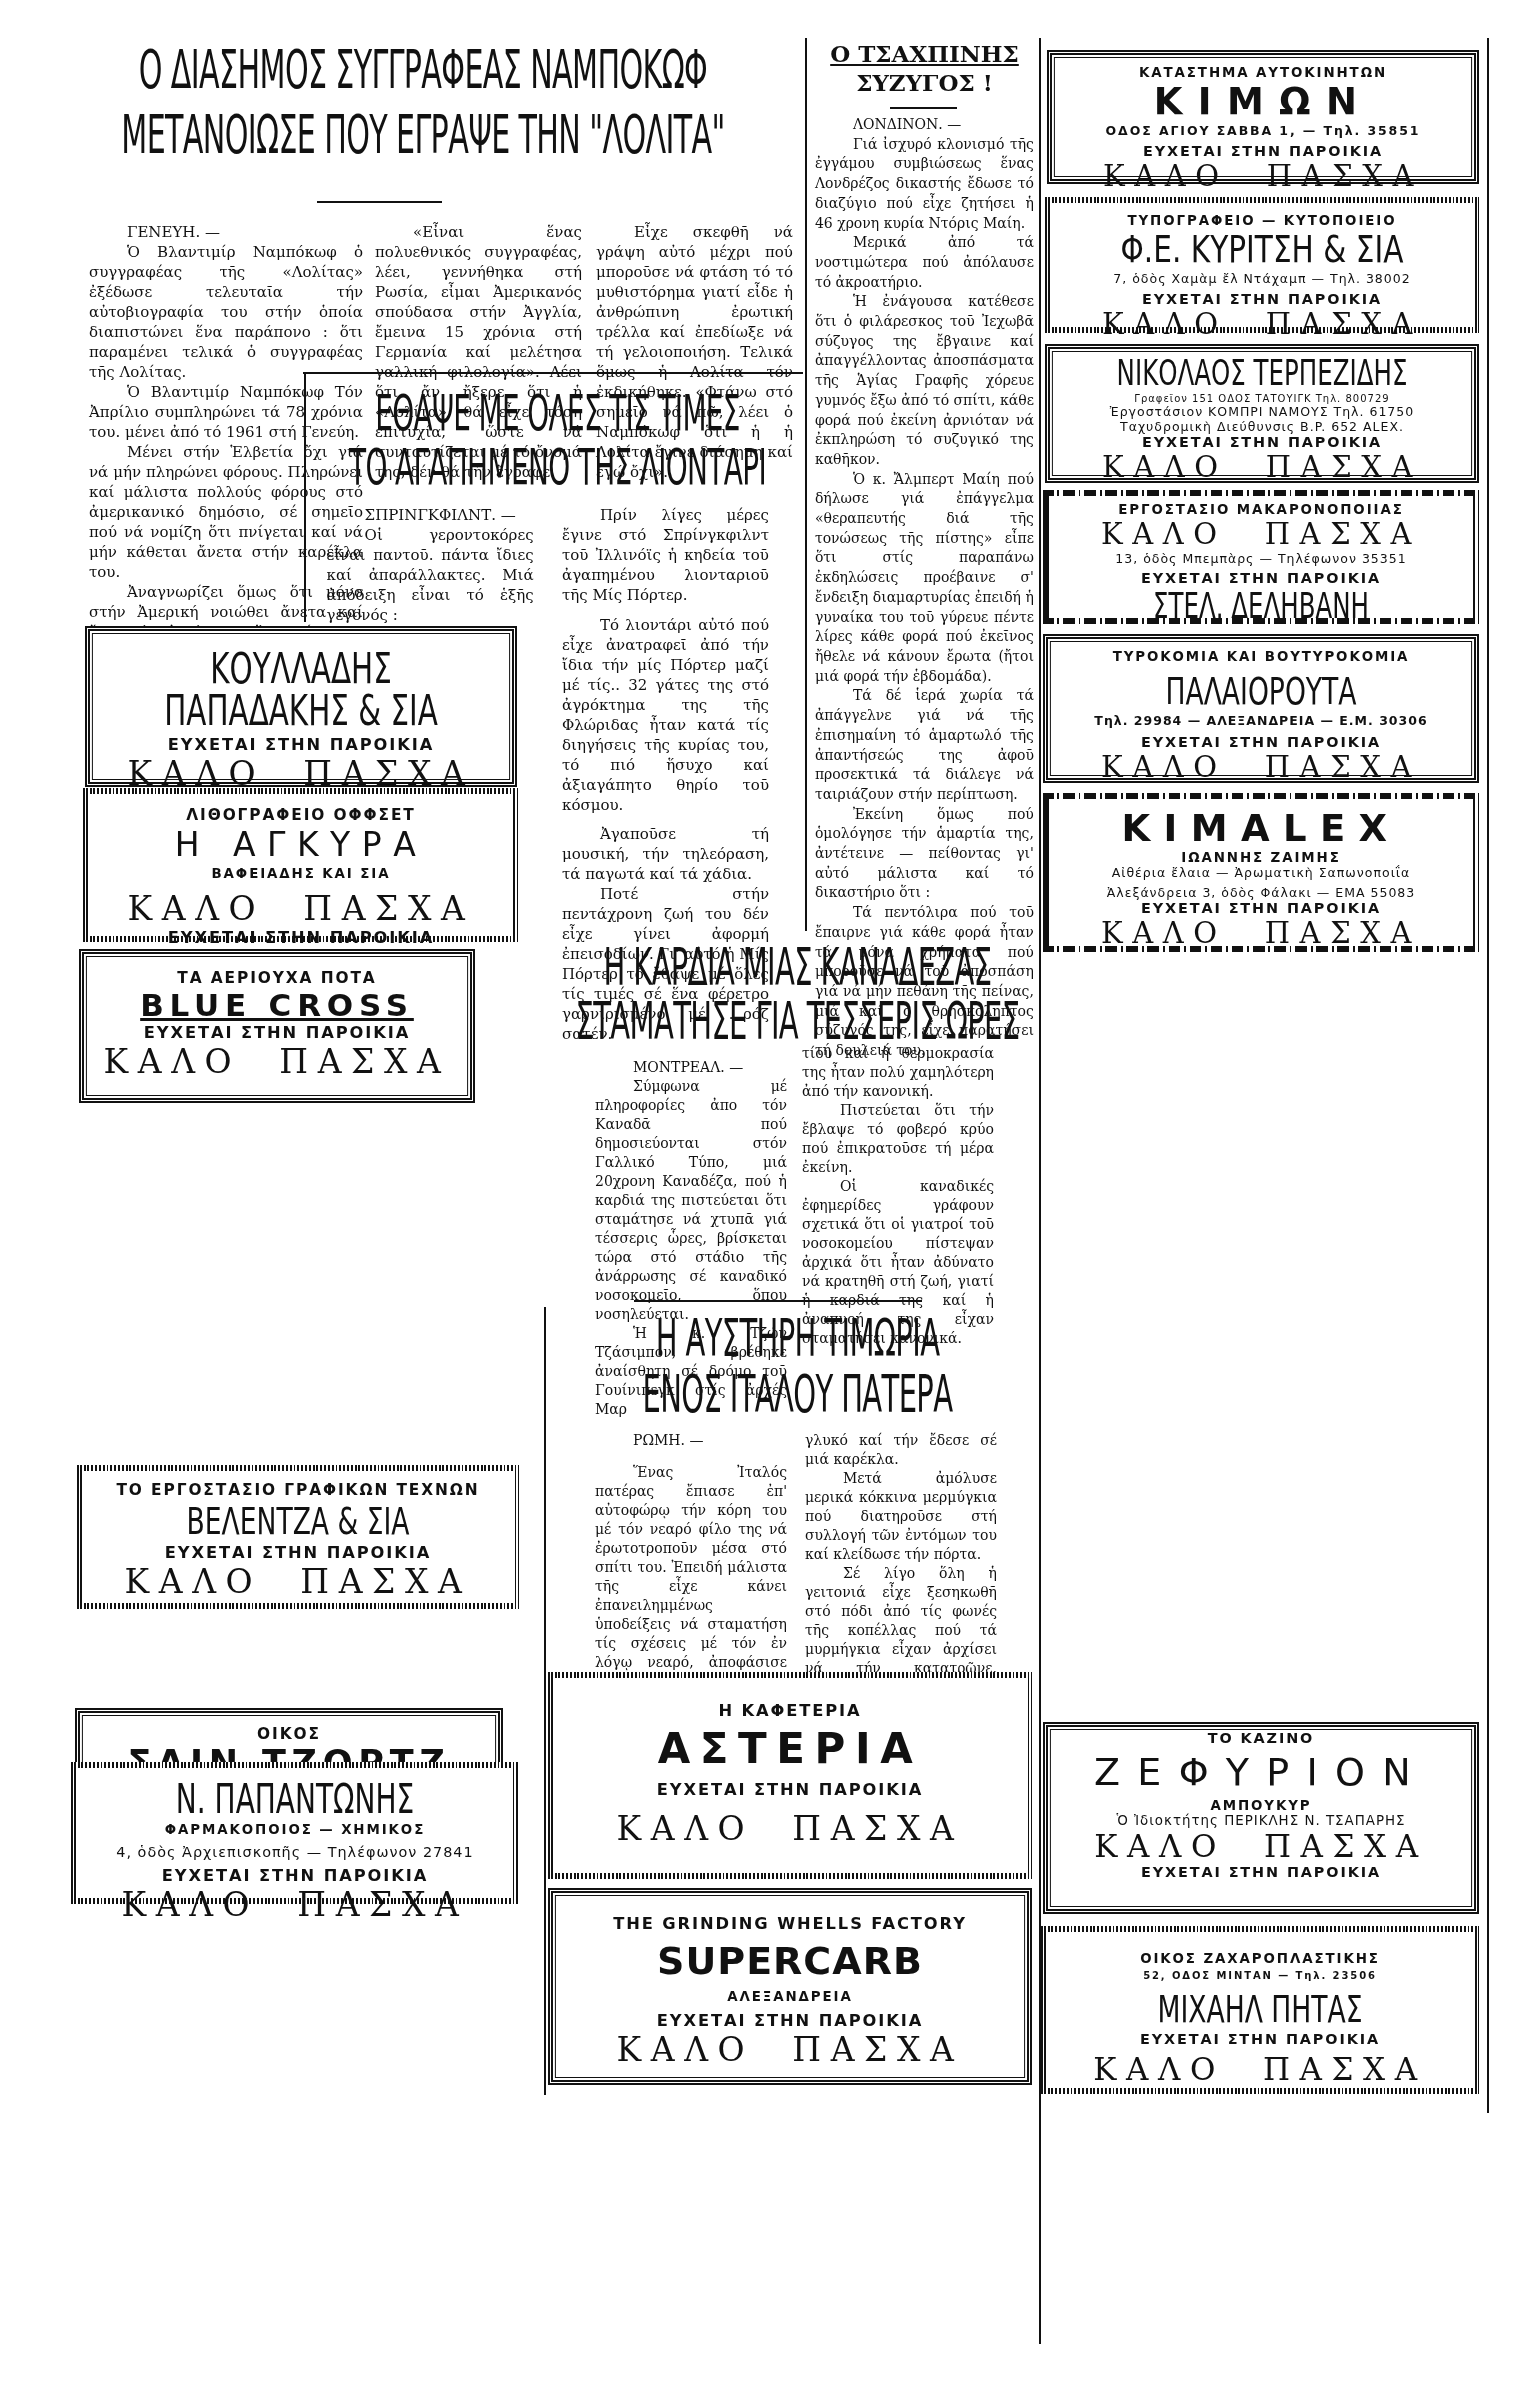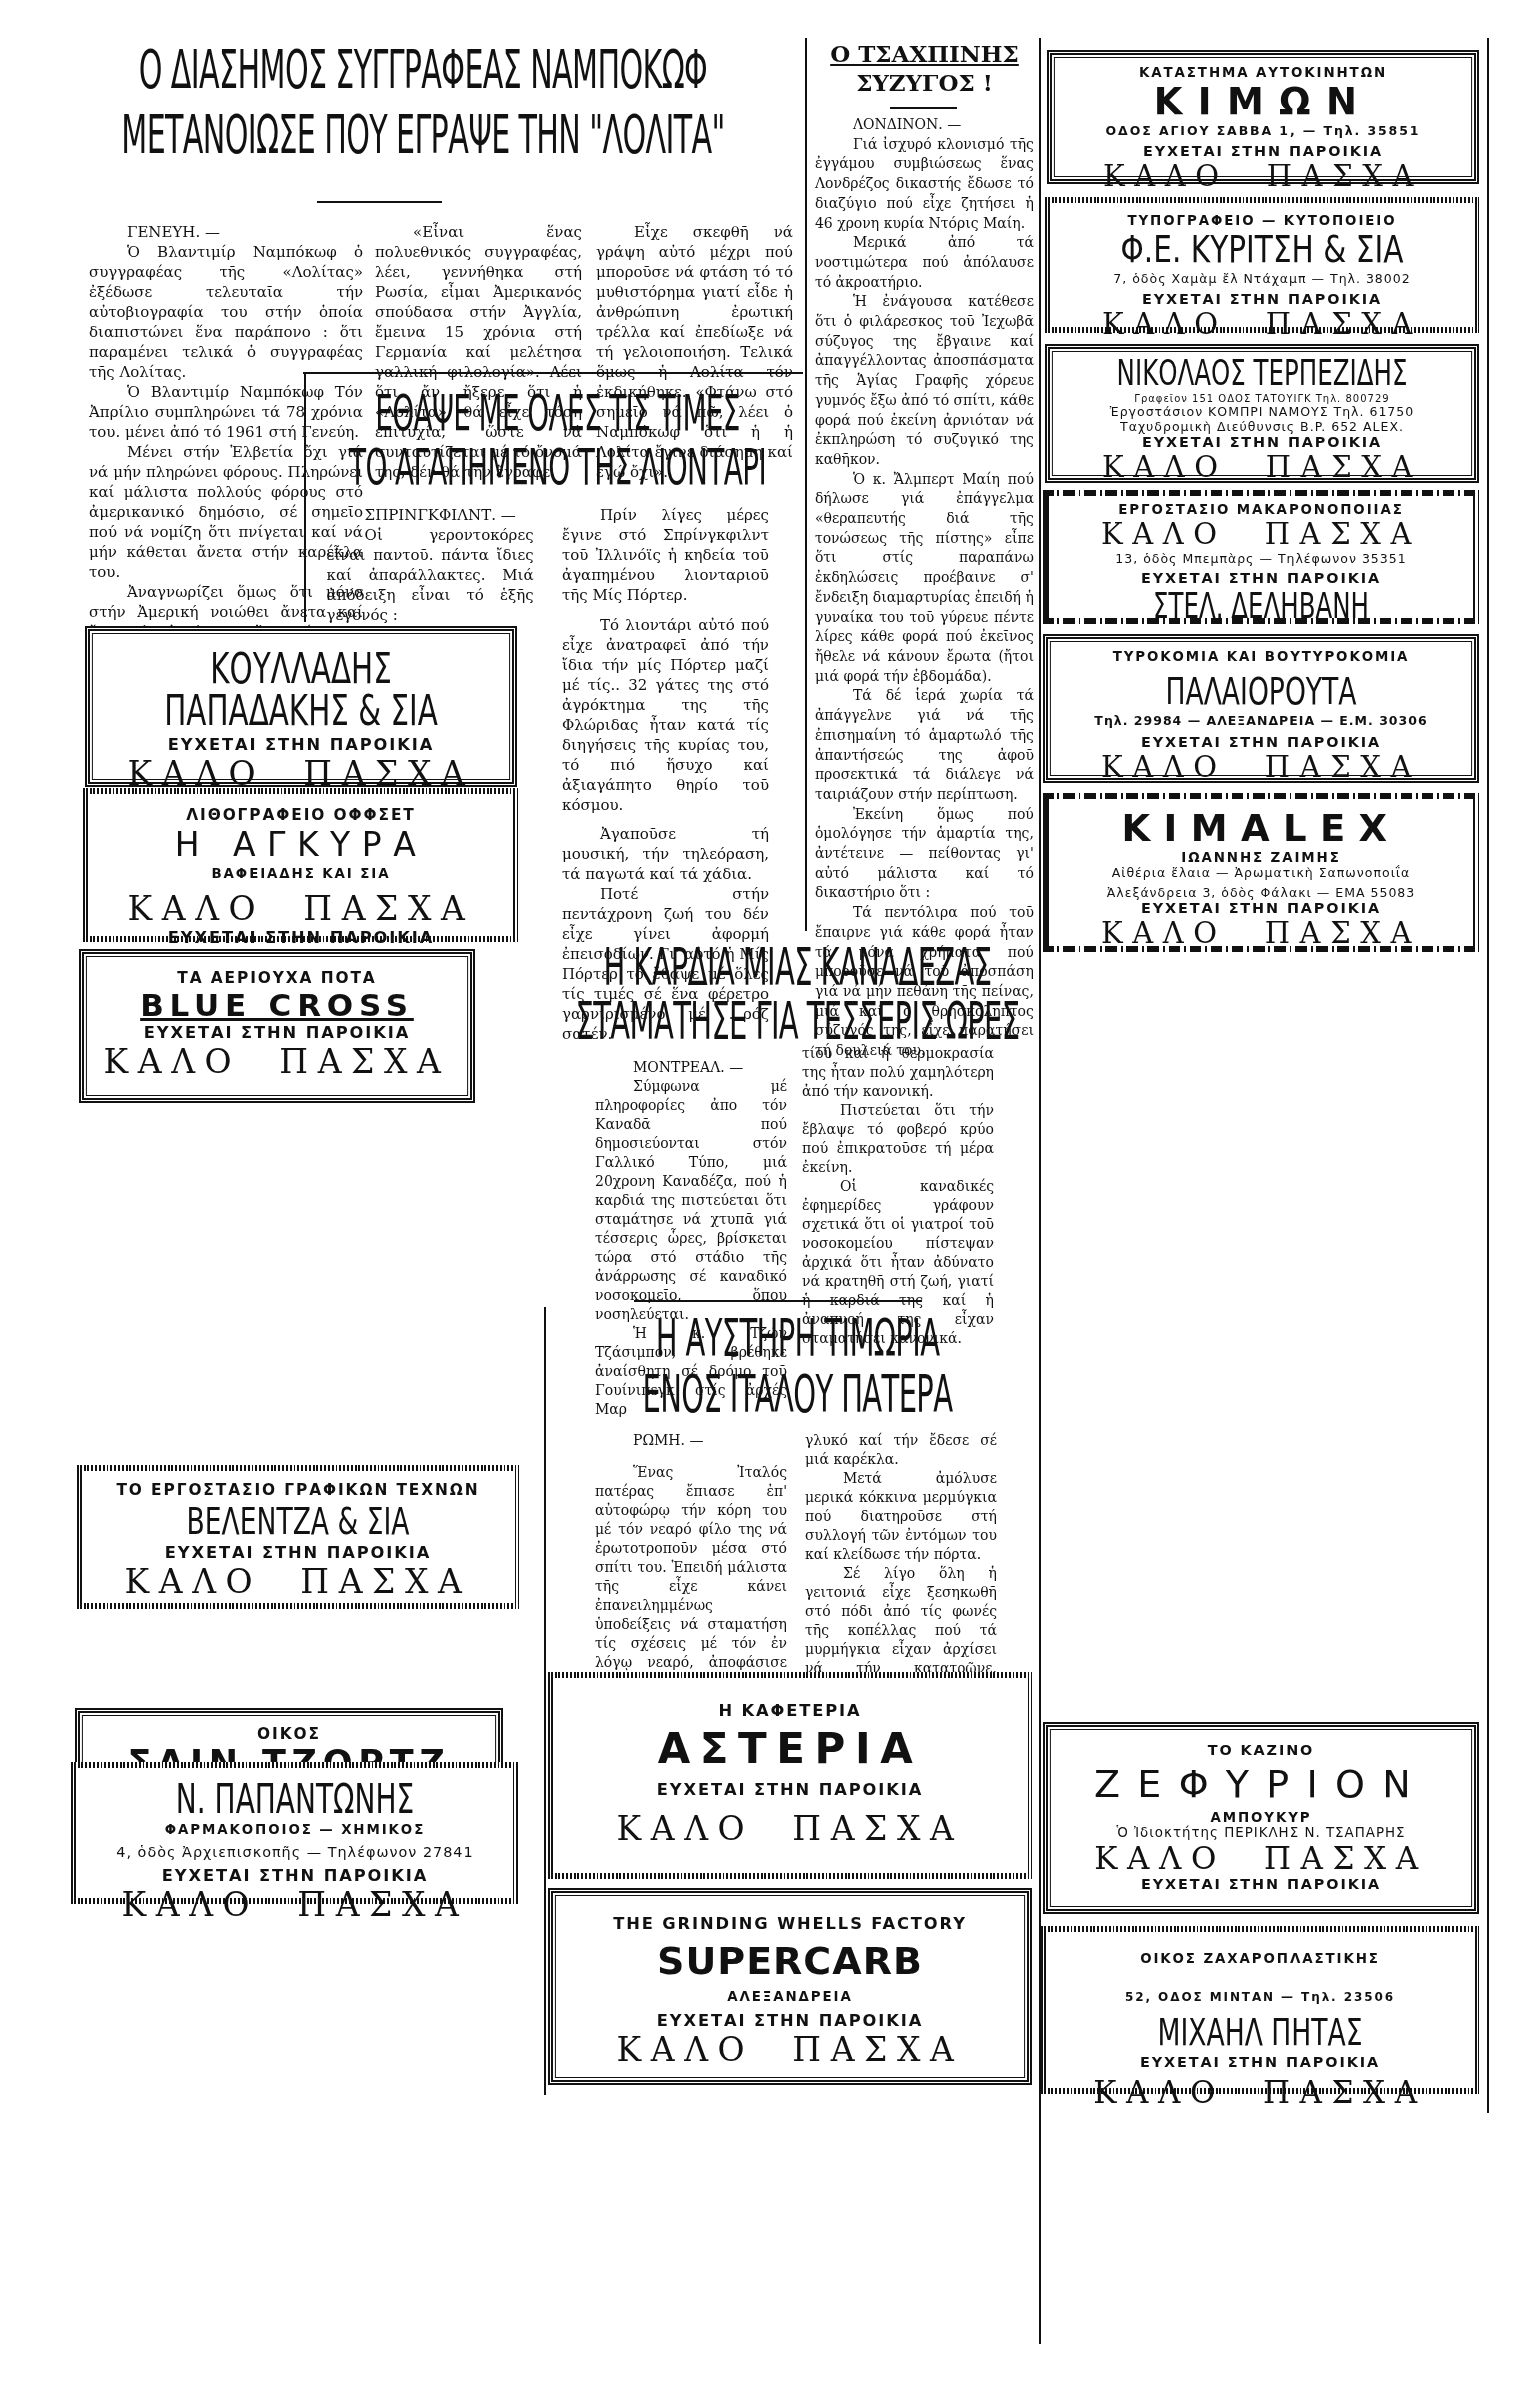--- a/index.html
+++ b/index.html
@@ -218,32 +218,32 @@
 
 <div class="ad frame-dash" style="left:1043px;top:793px;width:436px;height:159px;padding-top:7.7px;">
   <div class="bigbold line" style="font-size:37px;letter-spacing:13.4px;">KIMALEX</div>
   <div class="small line" style="font-size:13.4px;">ΙΩΑΝΝΗΣ ΖΑΙΜΗΣ</div>
   <div class="mid line" style="font-size:12.5px;">Αἰθέρια ἔλαια — Ἀρωματικὴ Σαπωνοποιΐα</div>
   <div class="mid line" style="font-size:12.5px;margin-top:5.8px;">Ἀλεξάνδρεια 3, ὁδὸς Φάλακι — ΕΜΑ 55083</div>
   <div class="greet line" style="font-size:14.4px;">ΕΥΧΕΤΑΙ ΣΤΗΝ ΠΑΡΟΙΚΙΑ</div>
   <div class="kalo line" style="font-size:29px;"><span>ΚΑΛΟ</span><span class="sp"></span><span>ΠΑΣΧΑ</span></div>
 </div>
 
-<div class="ad frame-double" style="left:1043px;top:1722px;width:436px;height:192px;padding-top:15px;">
+<div class="ad frame-double" style="left:1043px;top:1722px;width:436px;height:192px;padding-top:3px;">
   <div class="small line" style="font-size:14.4px;">ΤΟ ΚΑΖΙΝΟ</div>
   <div class="line" style="font-family:'DejaVu Sans',sans-serif;font-size:38px;letter-spacing:17.3px;margin:3.8px 0;">ΖΕΦΥΡΙΟΝ</div>
   <div class="small line" style="font-size:13.4px;">ΑΜΠΟΥΚΥΡ</div>
   <div class="mid line" style="font-size:13.4px;">Ὁ Ἰδιοκτήτης ΠΕΡΙΚΛΗΣ Ν. ΤΣΑΠΑΡΗΣ</div>
   <div class="kalo line" style="font-size:31px;"><span>ΚΑΛΟ</span><span class="sp"></span><span>ΠΑΣΧΑ</span></div>
   <div class="greet line" style="font-size:14.4px;">ΕΥΧΕΤΑΙ ΣΤΗΝ ΠΑΡΟΙΚΙΑ</div>
 </div>
 
 <div class="ad frame-hatch" style="left:1041px;top:1926px;width:438px;height:168px;padding-top:19px;">
   <div class="small line" style="font-size:13.4px;">ΟΙΚΟΣ ΖΑΧΑΡΟΠΛΑΣΤΙΚΗΣ</div>
-  <div class="small line" style="font-size:12px;margin-top:24px;">52, ΟΔΟΣ ΜΙΝΤΑΝ — Τηλ. 23506</div>
+  <div class="small line" style="font-size:10px;margin-top:4px;">52, ΟΔΟΣ ΜΙΝΤΑΝ — Τηλ. 23506</div>
   <div class="bigcond line" style="font-size:38px;margin-top:5.8px;">ΜΙΧΑΗΛ ΠΗΤΑΣ</div>
   <div class="greet line" style="font-size:14.4px;">ΕΥΧΕΤΑΙ ΣΤΗΝ ΠΑΡΟΙΚΙΑ</div>
   <div class="kalo line" style="font-size:31px;margin-top:3.8px;"><span>ΚΑΛΟ</span><span class="sp"></span><span>ΠΑΣΧΑ</span></div>
 </div>
 
 <div class="vrule" style="left:1487px;top:38px;height:2075px;width:1.9px;"></div>
 <div class="vrule" style="left:544px;top:1307px;height:788px;"></div>
 
 
 </body></html>

